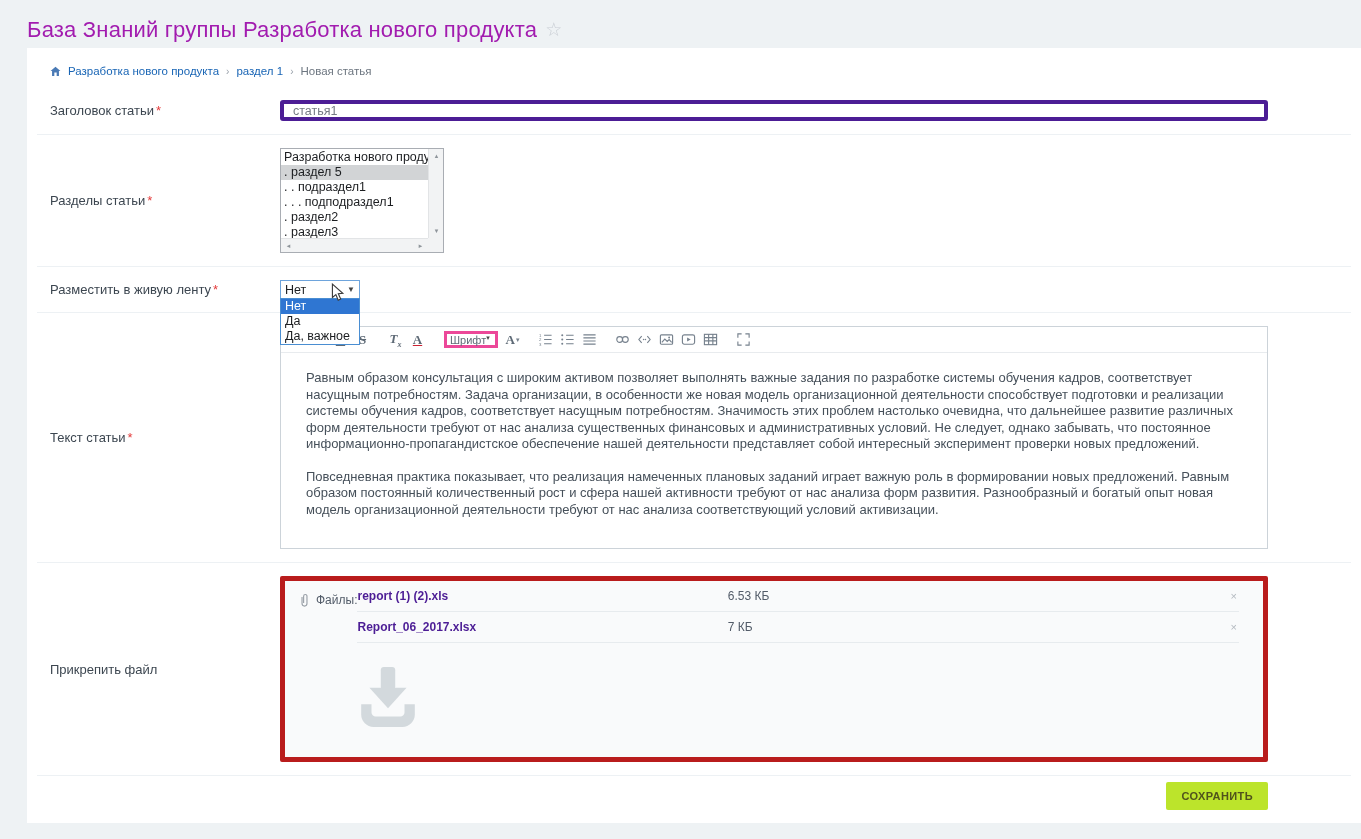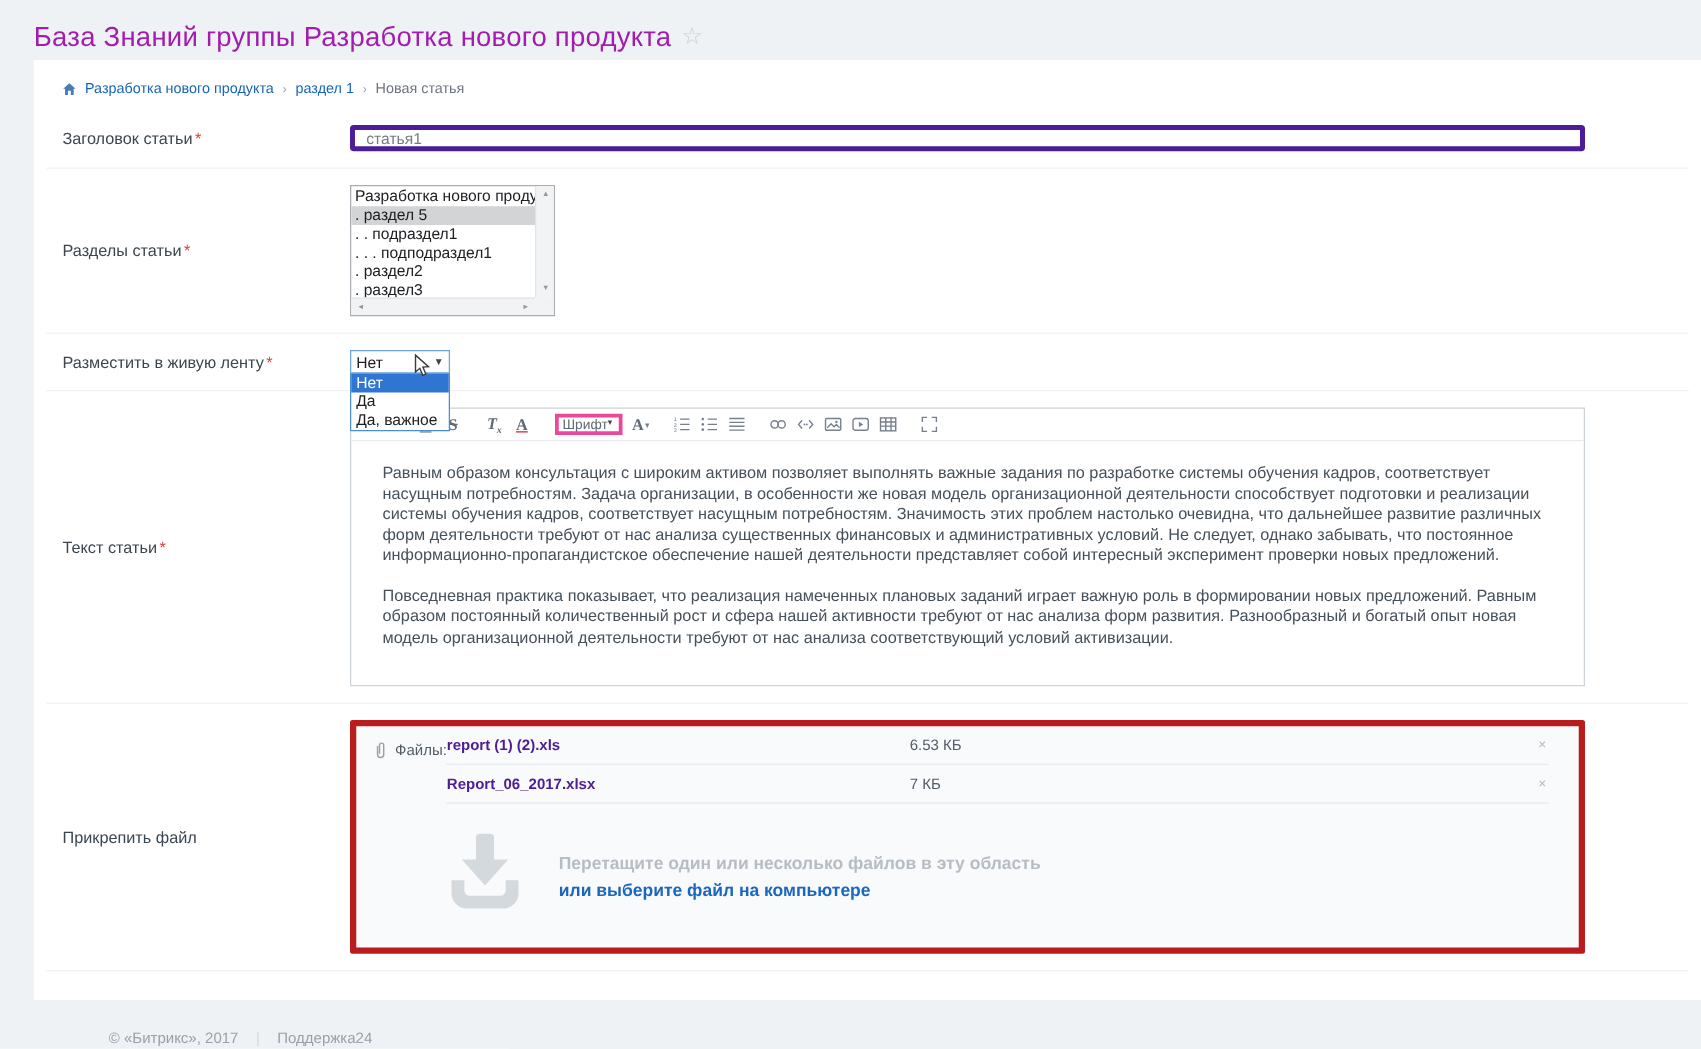--- a/index.html
+++ b/index.html
@@ -309,29 +309,28 @@
               </div>
           </div>
           <div class="dropzone">
             <span class="dz-icon">
               <svg width="66" height="66" viewBox="0 0 64 64">
                 <rect x="25" y="2" width="14" height="22" rx="3" fill="#d3d9dd"></rect>
                 <polygon points="14,22 50,22 32,42" fill="#d3d9dd"></polygon>
                 <path d="M6 38 h10 v8 a4 4 0 0 0 4 4 h24 a4 4 0 0 0 4 -4 v-8 h10 v10 a12 12 0 0 1 -12 12 H18 A12 12 0 0 1 6 48 Z" fill="#d3d9dd"></path>
               </svg>
             </span>
-            <span>
-              <div class="dz-line1">Перетащите один или несколько файлов в эту область</div>
-              <div class="dz-line2">или выберите файл на компьютере</div>
-            </span>
           </div>
         </div>
       </div>
     </div>
 
+    <div class="actions-row">
+      <button class="save-btn">СОХРАНИТЬ</button>
+    </div>
 
   </div>
 </div>
 
 <div class="footer">
   <span>© «Битрикс», 2017</span>
   <span class="fsep">|</span>
   <a class="sup">
 
     <span>Поддержка24</span>

